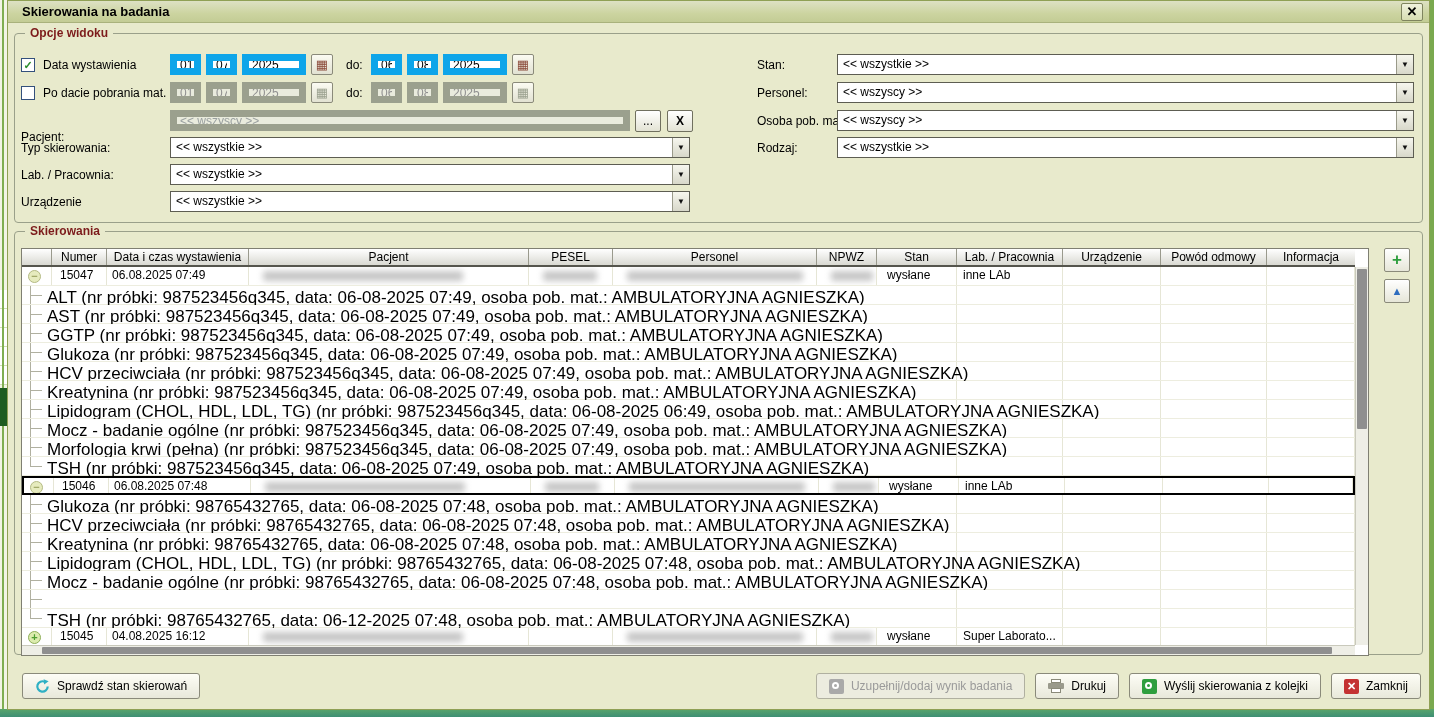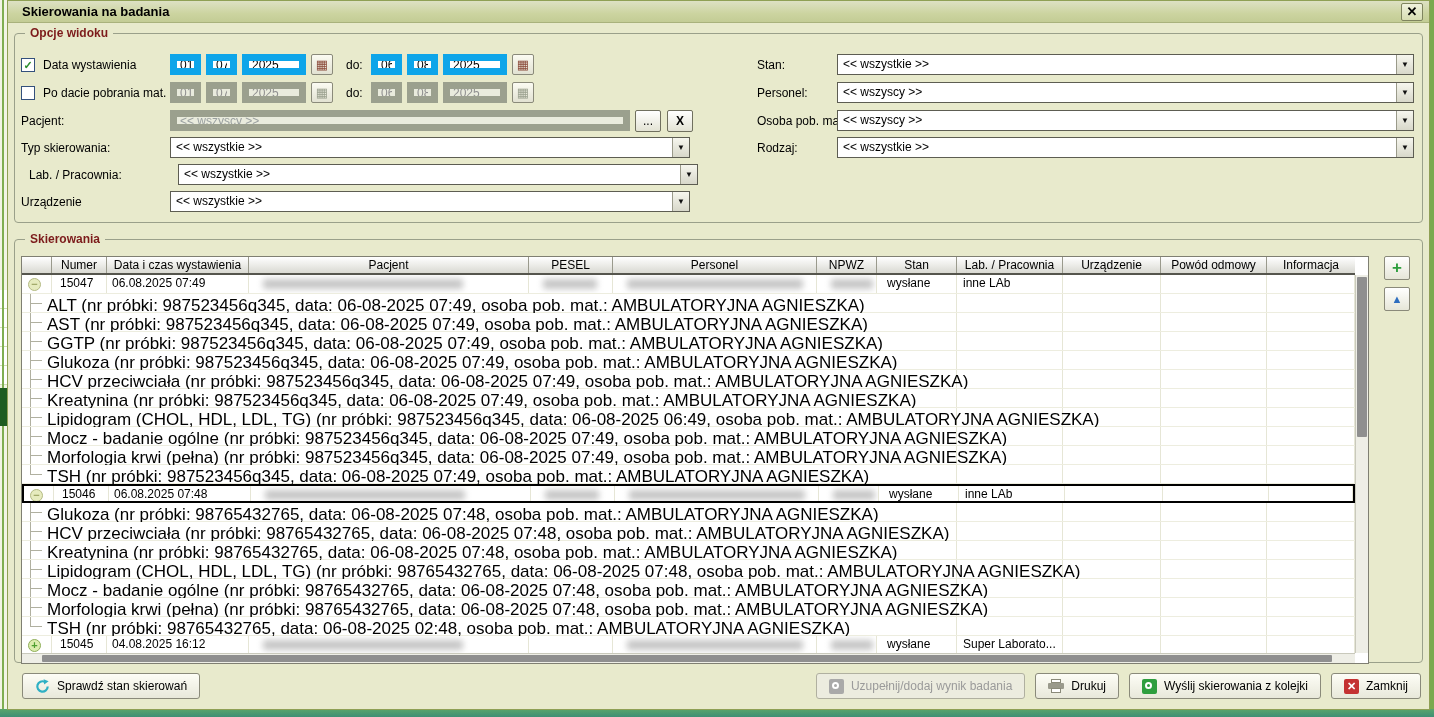--- a/index.html
+++ b/index.html
@@ -27,21 +27,21 @@
   .titlebar .title { position:absolute; left:14px; top:3px; font-size:13px; font-weight:bold; }
   .btn-close-win { position:absolute; right:6px; top:2px; width:22px; height:18px;
     background:linear-gradient(#f0f2de,#d7ddb2); border:1px solid #7f845f; border-radius:2px;
     font-weight:bold; font-size:13px; text-align:center; line-height:16px; cursor:default; }
 
   
   .groupbox { position:absolute; border:1px solid #9aa08a; border-radius:4px; }
   .groupbox .legend { position:absolute; top:-8px; left:10px; background:#e8eacc;
     padding:0 5px; color:#7c1b1b; font-weight:bold; font-size:12px; line-height:14px; }
   .gb-options { left:6px; right:6px; top:32px; height:190px; }
-  .gb-table   { left:6px; right:6px; top:230px; height:424px;margin-top:8px; }
+  .gb-table   { left:6px; right:6px; top:230px; height:424px; }
 
   
   .optrow { position:absolute; height:22px; }
   .lbl { position:absolute; top:4px; font-size:12px; white-space:nowrap; }
   .checkbox { position:absolute; left:6px; top:4px; width:14px; height:14px; background:#fff;
     border:1px solid #33507c; text-align:center; line-height:12px; font-size:11px; font-weight:bold; color:#2e8f2e; }
   .txt { position:absolute; height:21px; border:7px solid #0ea5e9; background:#fff;
     font-family:"Liberation Sans",sans-serif; font-size:12px; padding:0 3px; }
   .txt:disabled, .txt.dis { background:#e9ebdd; color:#8f8f8f; border-color:#9ba08e; }
   .calbtn { position:absolute; width:22px; height:21px; border:1px solid #8a8a7a; border-radius:2px;
@@ -179,21 +179,21 @@
       <span class="calbtn dis" style="left:497px;">▦</span>
 
       <span class="lbl" style="left:742px;">Personel:</span>
       <div class="combo" style="left:822px;width:577px;">
         <span class="cv">&lt;&lt; wszyscy &gt;&gt;</span>
         <span class="arrow">▼</span>
       </div>
     </div>
 
     <div class="optrow" style="left:0;right:0;top:76px;">
-      <span class="lbl" style="left:6px;">Pacjent:</span>
+      <span class="lbl" style="left:6px;margin-top:16px;">Pacjent:</span>
       <input class="txt dis" disabled="" style="left: 155px; width: 460px; color: rgb(154, 160, 160);" value="&lt;&lt; wszyscy &gt;&gt;">
       <span class="smallbtn" style="left:620px;">...</span>
       <span class="smallbtn" style="left:652px;font-weight:bold;">X</span>
 
       <span class="lbl" style="left:742px;">Osoba pob. mat:</span>
       <div class="combo" style="left:822px;width:577px;">
         <span class="cv">&lt;&lt; wszyscy &gt;&gt;</span>
         <span class="arrow">▼</span>
       </div>
     </div>
@@ -204,21 +204,21 @@
         <span class="cv">&lt;&lt; wszystkie &gt;&gt;</span>
         <span class="arrow">▼</span>
       </div>
       <span class="lbl" style="left:742px;">Rodzaj:</span>
       <div class="combo" style="left:822px;width:577px;">
         <span class="cv">&lt;&lt; wszystkie &gt;&gt;</span>
         <span class="arrow">▼</span>
       </div>
     </div>
 
-    <div class="optrow" style="left:0;right:0;top:130px;margin-left:8px;">
+    <div class="optrow" style="left:0;right:0;top:130px;">
       <span class="lbl" style="left:6px;">Lab. / Pracownia:</span>
       <div class="combo" style="left:155px;width:520px;">
         <span class="cv">&lt;&lt; wszystkie &gt;&gt;</span>
         <span class="arrow">▼</span>
       </div>
     </div>
 
     <div class="optrow" style="left:0;right:0;top:157px;">
       <span class="lbl" style="left:6px;">Urządzenie</span>
       <div class="combo" style="left:155px;width:520px;">
@@ -542,38 +542,37 @@
             <div class="cell pesel quiet"></div>
             <div class="cell personel quiet"></div>
             <div class="cell npwz quiet"></div>
             <div class="cell stan"></div>
             <div class="cell lab"></div>
             <div class="cell urz"></div>
             <div class="cell powod"></div>
             <div class="cell info"></div>
             <span class="tree-v"></span>
             <span class="tree-h"></span>
-            <span class="ctext">Morfologia krwi (pełna) (nr próbki: 98765432765, data: 06-08-2025 07:48, osoba pob. mat.: AMBULATORYJNA AGNIESZKA)</span>
           </div>
           <div class="trow child">
             <div class="cell expander quiet"></div>
             <div class="cell numer quiet"></div>
             <div class="cell date quiet"></div>
             <div class="cell pacjent quiet"></div>
             <div class="cell pesel quiet"></div>
             <div class="cell personel quiet"></div>
             <div class="cell npwz quiet"></div>
             <div class="cell stan"></div>
             <div class="cell lab"></div>
             <div class="cell urz"></div>
             <div class="cell powod"></div>
             <div class="cell info"></div>
             <span class="tree-v half"></span>
             <span class="tree-h"></span>
-            <span class="ctext">TSH (nr próbki: 98765432765, data: 06-08-2025 02:48, osoba pob. mat.: AMBULATORYJNA AGNIESZKA)</span>
+            <span class="ctext">TSH (nr próbki: 98765432765, data: 06-12-2025 07:48, osoba pob. mat.: AMBULATORYJNA AGNIESZKA)</span>
           </div>
           <div class="trow parent">
             <div class="cell expander">
               <span class="exp plus">+</span>
             </div>
             <div class="cell numer">15045</div>
             <div class="cell date">04.08.2025 16:12</div>
             <div class="cell pacjent"><span class="redact pacjent"></span></div>
             <div class="cell pesel"></div>
             <div class="cell personel"><span class="redact personel"></span></div>

